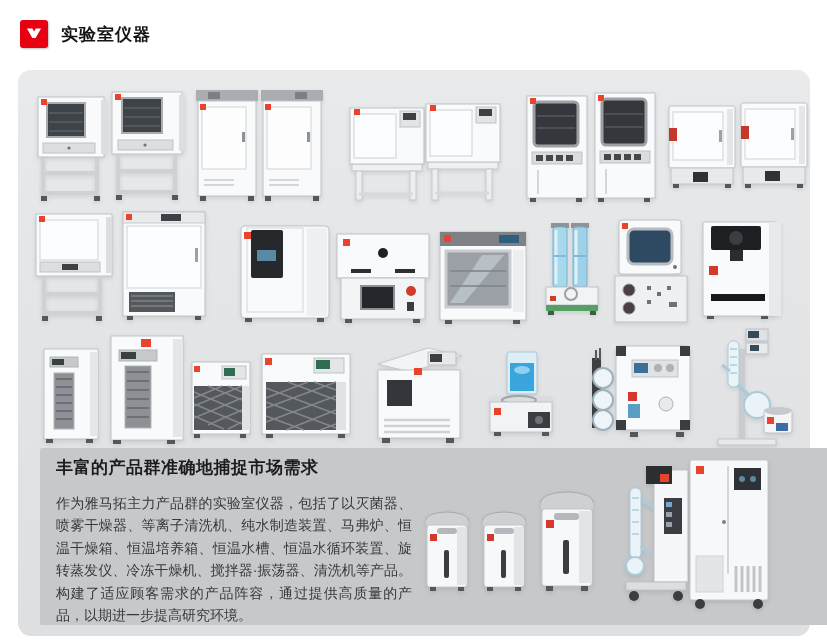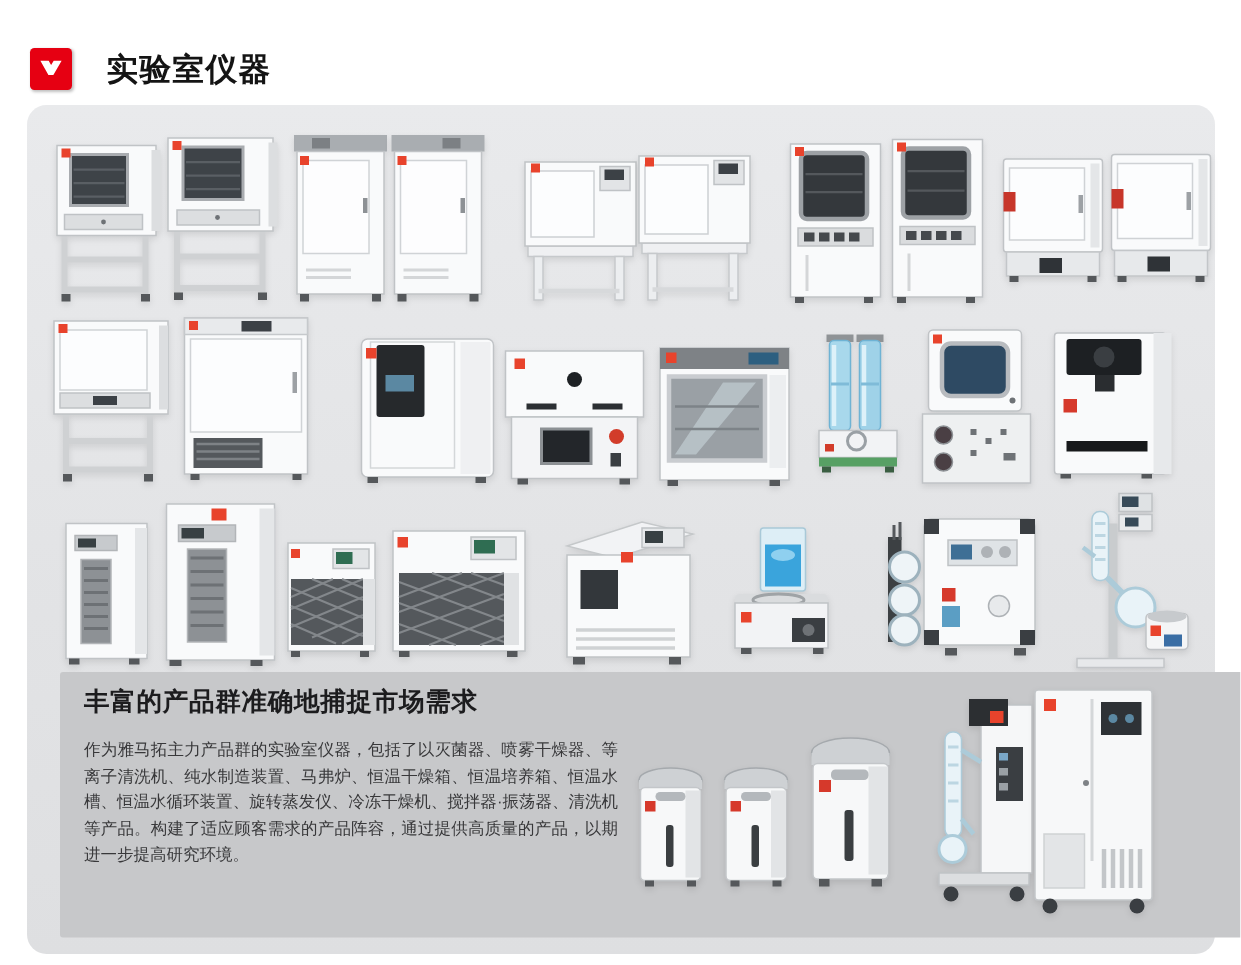--- a/index.html
+++ b/index.html
@@ -1,29 +1,29 @@
 <!DOCTYPE html>
 <html><head>
 <meta charset="utf-8">
 <style>
   html,body{margin:0;padding:0;background:#ffffff;}
   .page{position:relative;width:827px;height:643px;background:#ffffff;overflow:hidden;
         font-family:"Liberation Sans",sans-serif;}
   .header{position:absolute;left:20px;top:20px;display:flex;align-items:center;gap:11px;}
   .logo{width:28px;height:28px;border-radius:3px;background:#e60012;display:flex;
         align-items:center;justify-content:center;box-shadow:1px 1px 2px rgba(0,0,0,.25);}
-  .title{font-size:21px;font-weight:bold;color:#141414;letter-spacing:1px;margin:12px;}
+  .title{font-size:17px;font-weight:bold;color:#141414;letter-spacing:1px;margin:2px;}
   .stage{position:absolute;left:18px;top:70px;width:792px;height:566px;border-radius:13px;
          background:linear-gradient(180deg,#e9eaec 0%,#e2e3e5 60%,#dedfe1 100%);}
   .prod{position:absolute;filter:drop-shadow(0 2px 2px rgba(0,0,0,.10));}
   .info-panel{position:absolute;left:22px;top:378px;width:823px;height:177px;
               background:#c7c8ca;border-radius:2px;}
   .panel-heading{position:absolute;left:16px;top:8px;margin:0;font-size:17px;font-weight:bold;
                  color:#1c1c1e;letter-spacing:.5px;}
-  .panel-body{position:absolute;left:16px;top:44px;width:356px;margin:0;font-size:11px;
+  .panel-body{position:absolute;left:16px;top:44px;width:356px;margin:0;font-size:14px;
               line-height:1.60;color:#38383a;text-align:justify;}
 </style>
 </head>
 <body>
 
 <div class="page">
 
   <div class="header">
     <span class="logo">
       <svg width="22" height="22" viewBox="0 0 28 28">

